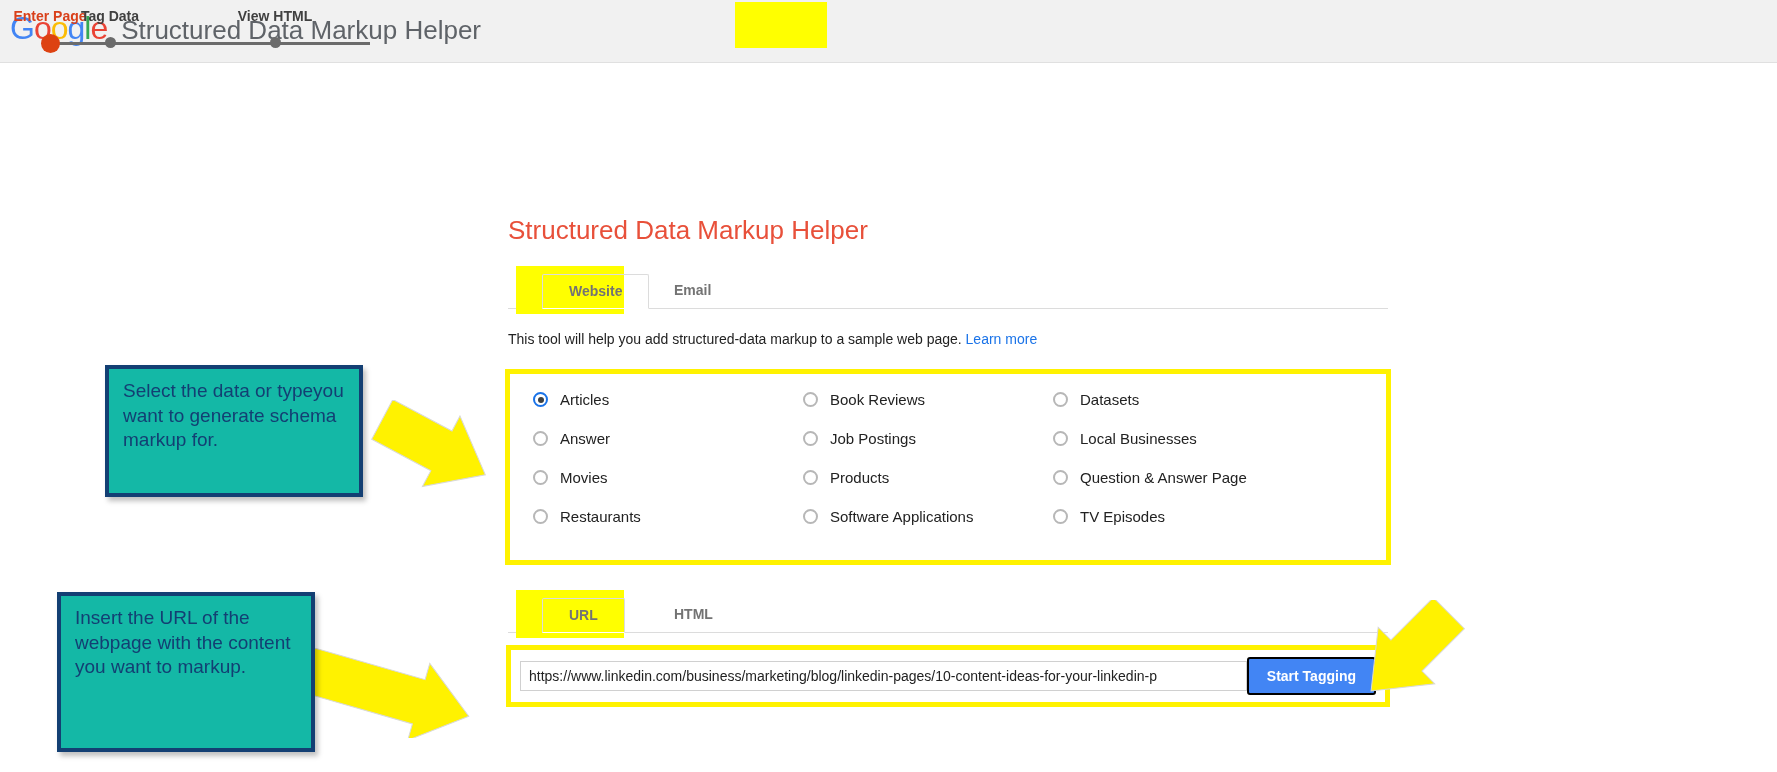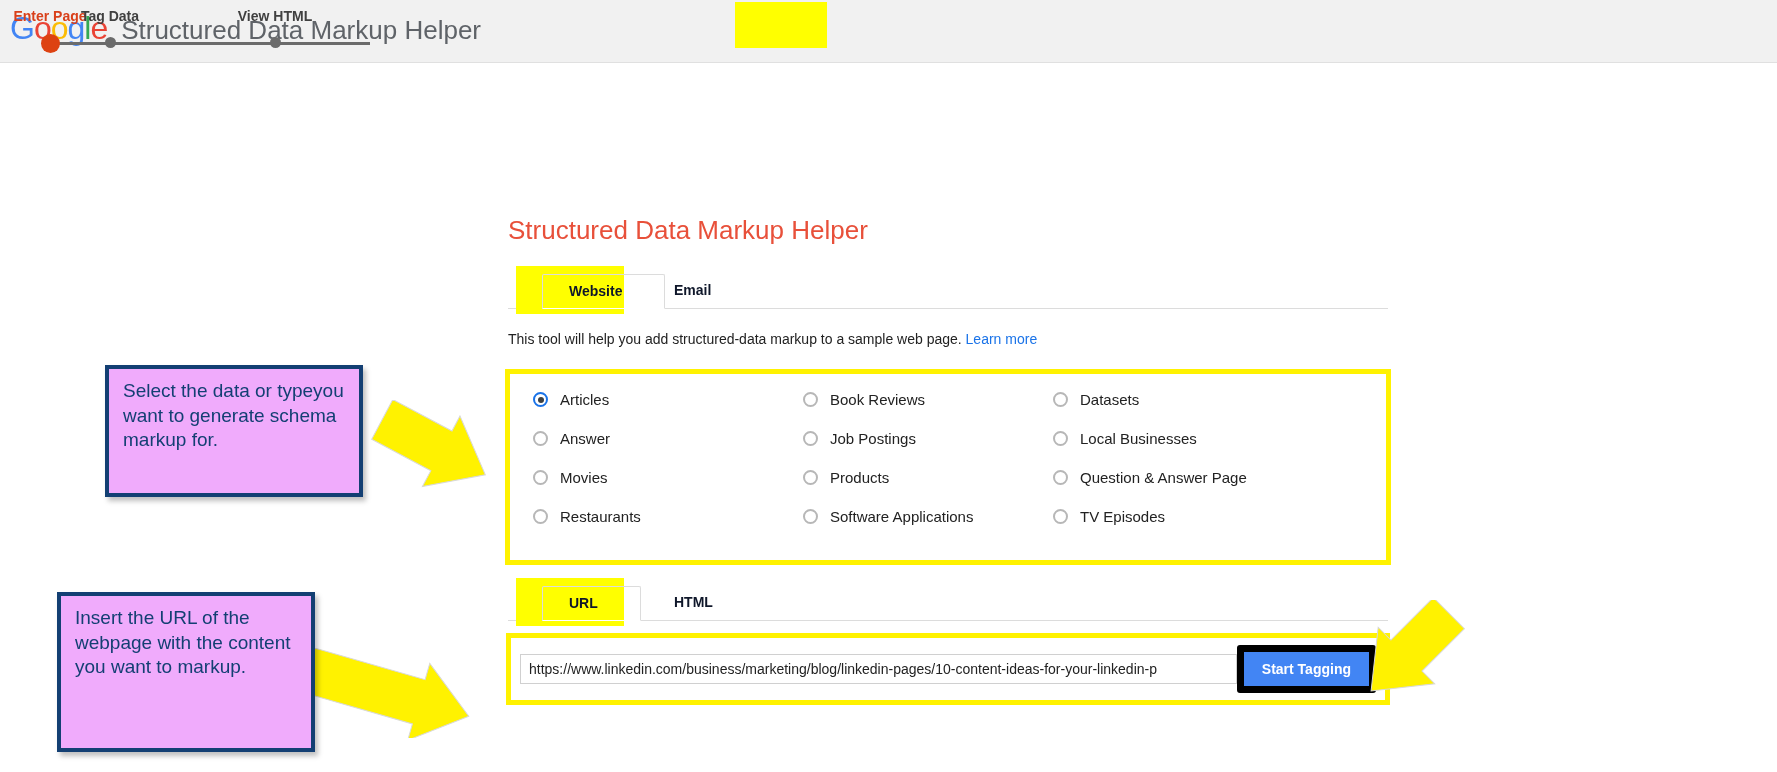--- a/index.html
+++ b/index.html
@@ -123,22 +123,22 @@
     position: relative;
     height: 34px;
     border-bottom: 1px solid #dcdcdc;
     width: 880px;
   }
   .tab {
     position: absolute;
     top: 0;
     font-size: 14px;
     font-weight: bold;
-    color: #0f172a;
-    padding: 8px 42px 9px 26px;
+    color: #737373;
+    padding: 8px 26px 9px 26px;
     cursor: pointer;
   }
   .tab.selected {
     border: 1px solid #dcdcdc;
     border-bottom: 1px solid #ffffff;
     background: transparent;
     border-radius: 2px 2px 0 0;
   }
   .tab-website { left: 34px; }
   .tab-email   { left: 140px; }
@@ -206,21 +206,21 @@
   .radio-item.checked .radio-dot::after {
     content: "";
     position: absolute;
     left: 2.5px; top: 2.5px;
     width: 6px; height: 6px;
     border-radius: 50%;
     background: #3c4043;
   }
 
   
-  .url-section { position: relative; margin-top: 24px; width: 880px; }
+  .url-section { position: relative; margin-top: 36px; width: 880px; }
   .url-input-row {
     position: relative;
     margin-top: 14px;
     display: flex;
     align-items: center;
     padding: 10px 12px 10px 12px;
     outline: 5px solid #FFF200;
     outline-offset: -3px;
     background: #fff;
     width: 880px;
@@ -237,33 +237,33 @@
     box-sizing: border-box;
     font-family: "Liberation Sans", sans-serif;
     background: #fff;
     outline: none;
   }
   .start-btn {
     background: #4285F4;
     color: #ffffff;
     font-size: 14px;
     font-weight: bold;
-    border: 7px solid #000000;
+    border: 2px solid #000000;
     border-radius: 3px;
     padding: 9px 18px;
     cursor: pointer;
     font-family: "Liberation Sans", sans-serif;
     white-space: nowrap;
   }
 
   
   .callout {
     position: absolute;
     border: 4px solid #133f73;
-    background: #f0abfc;
+    background: #14b8a6;
     color: #133f73;
     font-size: 19px;
     line-height: 1.3;
     padding: 10px 14px;
     box-sizing: border-box;
     box-shadow: 3px 4px 5px rgba(0,0,0,.25);
   }
   .callout-1 { left: 105px; top: 365px; width: 258px; height: 132px; }
   .callout-2 { left: 57px; top: 592px; width: 258px; height: 160px; }
   .callout-3 { left: 1340px; top: 545px; width: 268px; height: 72px; }

